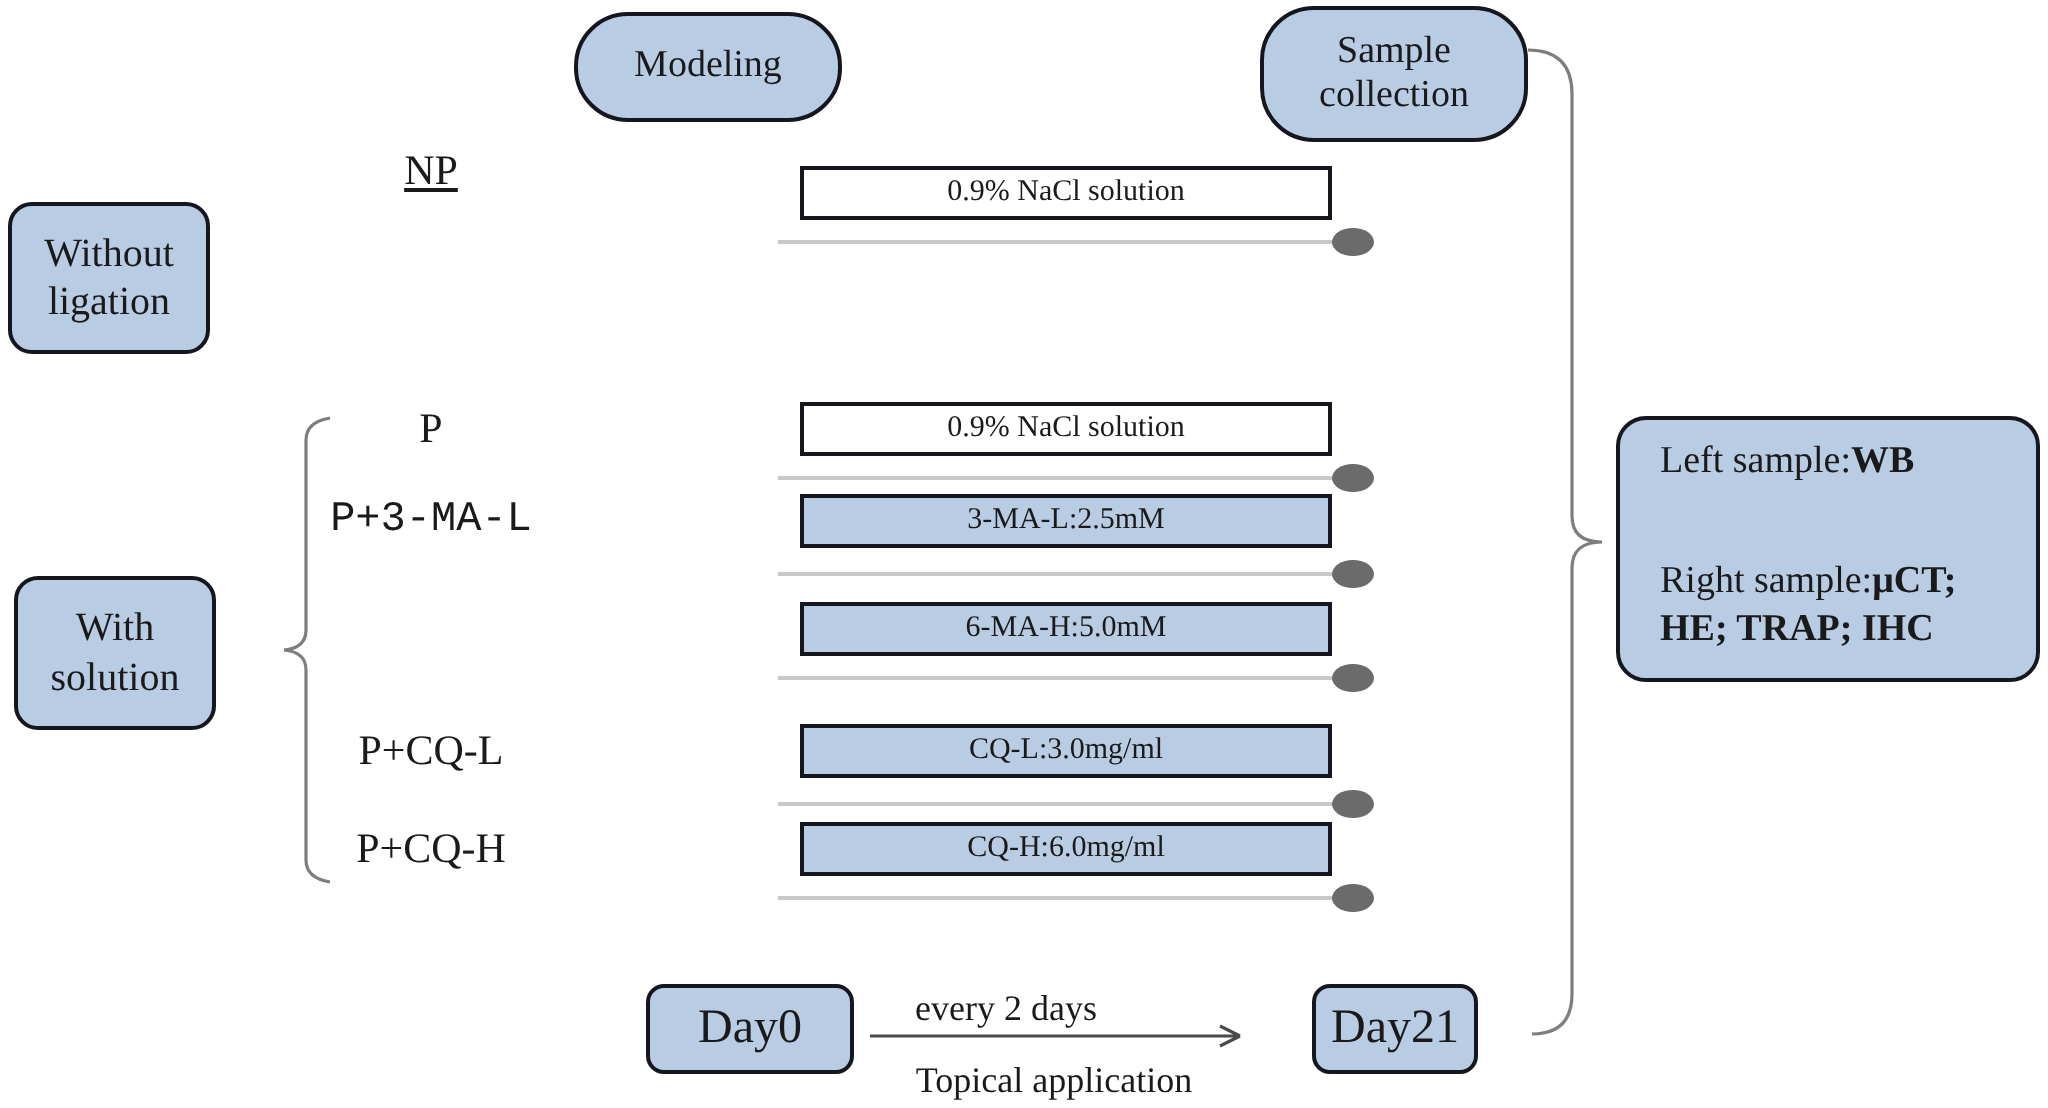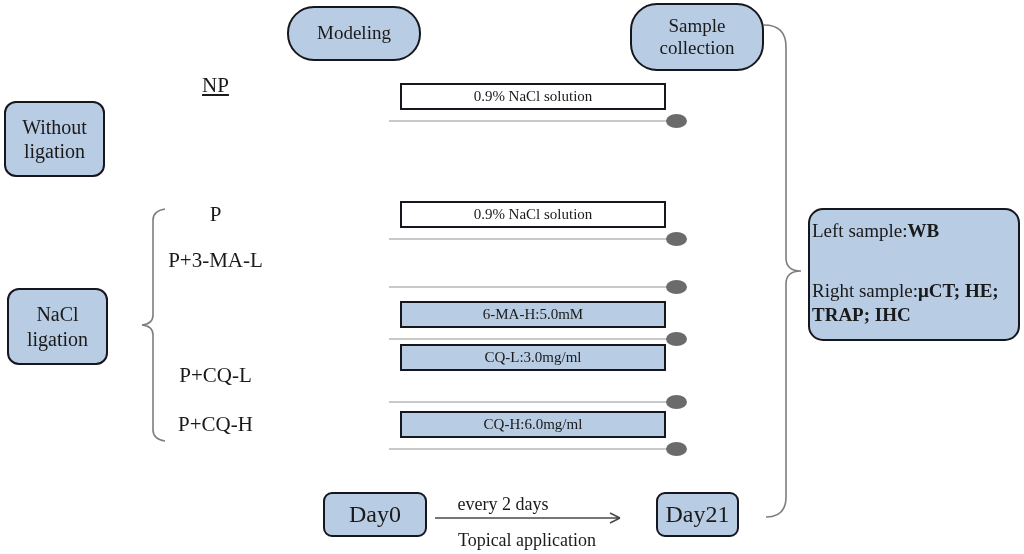--- a/index.html
+++ b/index.html
@@ -54,70 +54,73 @@
   svg.connector path, svg.connector line{
     fill:none;stroke:var(--brace_gray,#7e7e7e);stroke-width:1.6px;
   }
   svg.arrow path{fill:none;stroke:#4a4a4a;stroke-width:1.6px;}
   
   #results{
     position:absolute;left:808px;top:208px;width:212px;height:133px;
     background:var(--box_fill,#b8cce4);
     border:2.5px solid var(--box_border,#16161e);
     border-radius:15px;box-sizing:border-box;
-    padding:9px 2px;font-size:19px;line-height:1.25;
+    padding:9px 20px;font-size:19px;line-height:1.25;
   }
   #results .spacer{height:36px;}
   .anno{position:absolute;text-align:center;font-size:18px;}
 </style>
 </head>
 <body>
 
 <div id="canvas">
 
   <div class="bluebox pill" style="left:287px;top:6px;width:134px;height:55px;">
     <span>Modeling</span>
   </div>
   <div class="bluebox pill" style="left:630px;top:3px;width:134px;height:68px;">
     <span style="width:90px;">Sample collection</span>
   </div>
 
   <div class="bluebox square" style="left:4px;top:61px;width:101px;height:76px;margin-top:40px;">
     <span style="width:78px;">Without ligation</span>
   </div>
   <div class="bluebox square" style="left:7px;top:288px;width:101px;height:77px;">
-    <span style="width:70px;">NaCl ligation</span>
+    <span style="width:70px;">With solution</span>
   </div>
 
   <div class="glabel" style="top:72px;text-decoration:underline;">NP</div>
   <div class="bar white" style="top:83px;">
     <span>0.9% NaCl solution</span>
   </div>
   <div class="tline" style="top:120px;"></div>
   <div class="dot" style="top:114px;"></div>
 
   <div class="glabel" style="top:201px;">P</div>
   <div class="bar white" style="top:201px;">
     <span>0.9% NaCl solution</span>
   </div>
   <div class="tline" style="top:238px;"></div>
   <div class="dot" style="top:232px;"></div>
 
-  <div class="glabel" style="top:247px;">P+3-MA-L</div>
+  <div class="glabel" style="top:247px;font-family:Liberation Mono, monospace;">P+3-MA-L</div>
+  <div class="bar blue" style="top:247px;">
+    <span>3-MA-L:2.5mM</span>
+  </div>
   <div class="tline" style="top:286px;"></div>
   <div class="dot" style="top:280px;"></div>
 
   <div class="bar blue" style="top:301px;">
     <span>6-MA-H:5.0mM</span>
   </div>
   <div class="tline" style="top:338px;"></div>
   <div class="dot" style="top:332px;"></div>
 
   <div class="glabel" style="top:362px;">P+CQ-L</div>
-  <div class="bar blue" style="top:344px;">
+  <div class="bar blue" style="top:362px;">
     <span>CQ-L:3.0mg/ml</span>
   </div>
   <div class="tline" style="top:401px;"></div>
   <div class="dot" style="top:395px;"></div>
 
   <div class="glabel" style="top:411px;">P+CQ-H</div>
   <div class="bar blue" style="top:411px;">
     <span>CQ-H:6.0mg/ml</span>
   </div>
   <div class="tline" style="top:448px;"></div>

